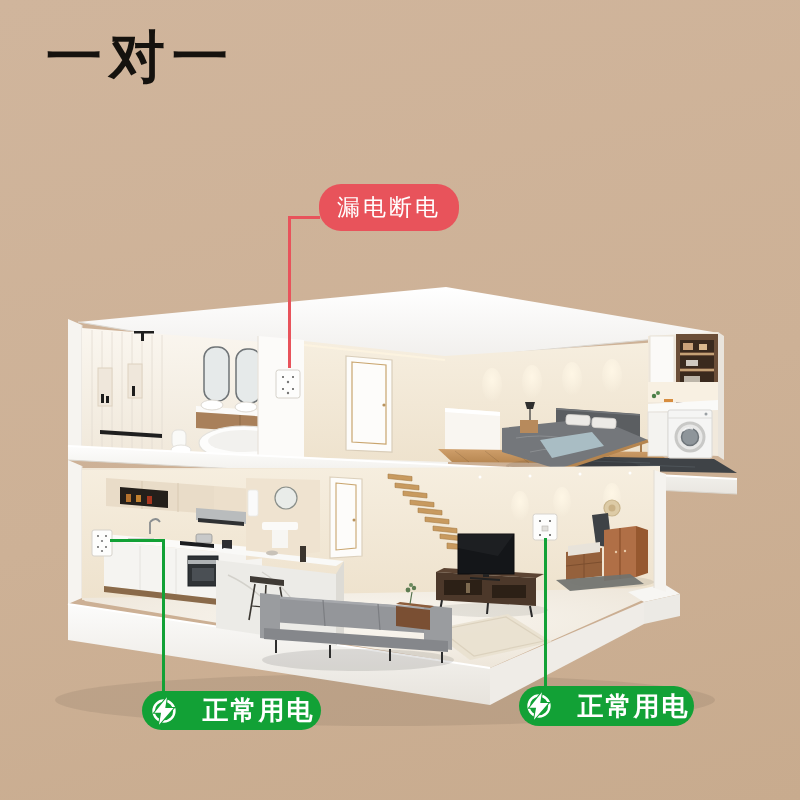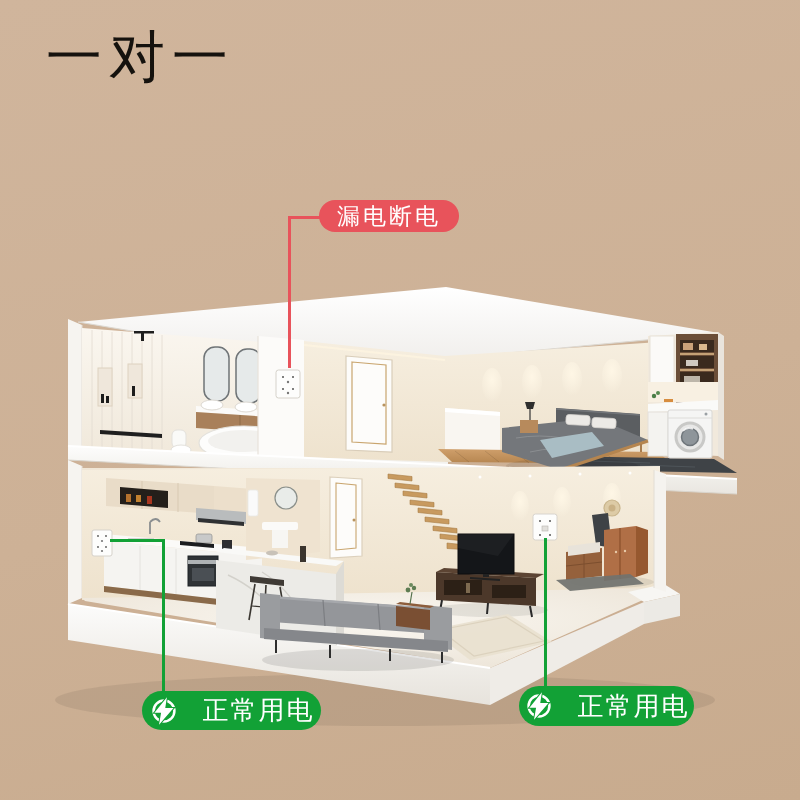--- a/index.html
+++ b/index.html
@@ -1,33 +1,33 @@
 <!DOCTYPE html>
 <html><head>
 <meta charset="utf-8">
 <style>
   html,body{margin:0;padding:0;}
   body{width:800px;height:800px;font-family:"Liberation Sans","DejaVu Sans",sans-serif;}
   .page{position:relative;width:800px;height:800px;overflow:hidden;
         background:linear-gradient(165deg,var(--bg-top,#d0b59c) 0%,#cdb196 55%,var(--bg-bottom,#c8ab8e) 100%);}
   .scene-svg{position:absolute;left:0;top:0;width:800px;height:800px;}
-  .heading{position:absolute;left:46px;top:26px;font-weight:400;color:#15120e;line-height:1.12;}
+  .heading{position:absolute;left:46px;top:26px;font-weight:700;color:#15120e;line-height:1.12;}
   .heading .ln{display:block;font-size:56px;letter-spacing:7px;}
   
   .line{position:absolute;}
   .line-red-h{left:288px;top:216px;width:32px;height:2.5px;}
   .line-red-v{left:288px;top:216px;width:2.5px;height:152px;}
   .line-green-kitchen-h{left:110px;top:539px;width:54px;height:2.6px;}
   .line-green-kitchen-v{left:162px;top:539px;width:2.6px;height:153px;}
   .line-green-living-v{left:544px;top:538px;width:2.6px;height:149px;}
   
   .pill{position:absolute;display:flex;align-items:center;justify-content:center;
         border-radius:22px;color:#fff;white-space:nowrap;}
-  .pill-red{left:319px;top:200px;width:140px;height:32px;font-size:23px;letter-spacing:3px;font-weight:500;}
-  .pill-green{gap:24px;font-size:26px;letter-spacing:2px;font-weight:400;padding:0 4px;text-align:center;}
+  .pill-red{left:319px;top:184px;width:140px;height:47px;font-size:23px;letter-spacing:3px;font-weight:500;}
+  .pill-green{gap:24px;font-size:26px;letter-spacing:2px;font-weight:700;padding:0 4px;text-align:center;}
   .pill-green-left{left:142px;top:691px;width:171px;height:39px;}
   .pill-green-right{left:519px;top:686px;width:167px;height:40px;}
   .bolt{width:30px;height:30px;flex:0 0 auto;display:block;}
   .bolt polygon{stroke:#12a136;}
 </style>
 </head>
 <body>
 
 <div class="page" style="--bg-top: #d0b59c; --bg-bottom: #c8ab8e;">
 

